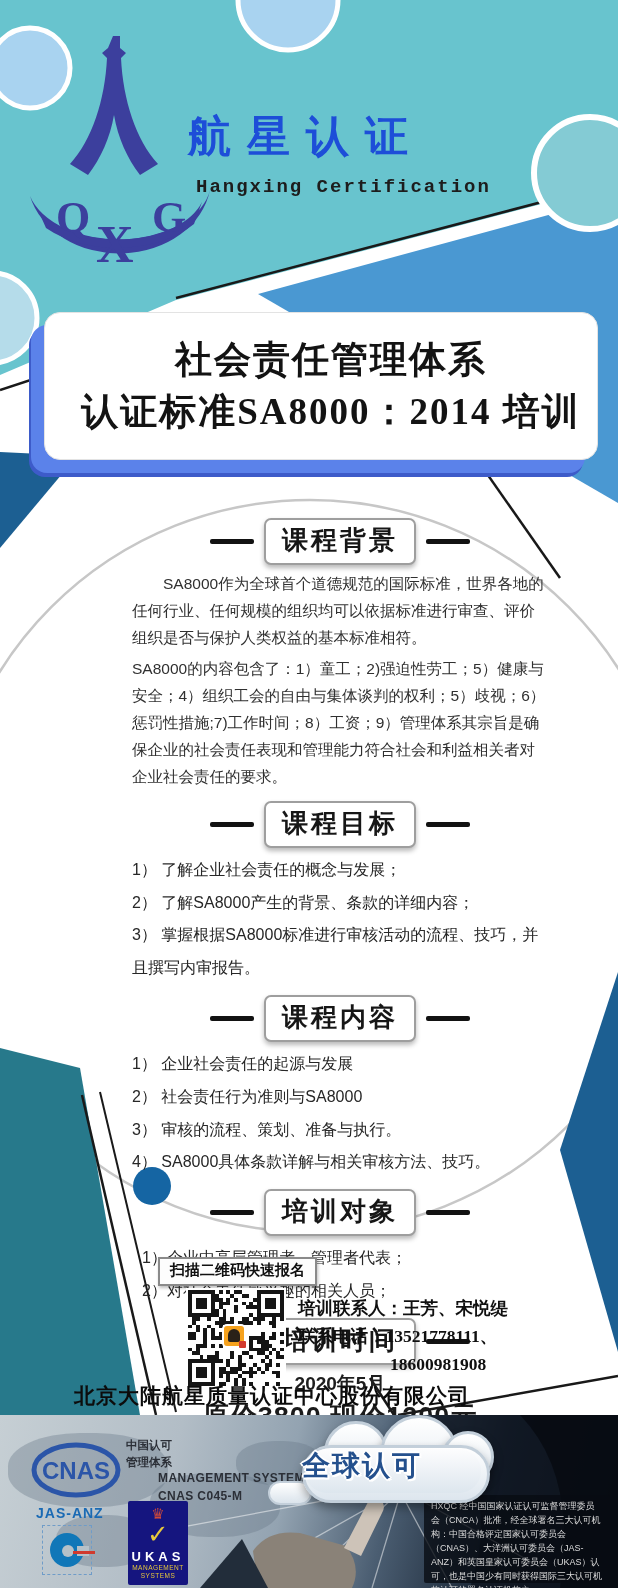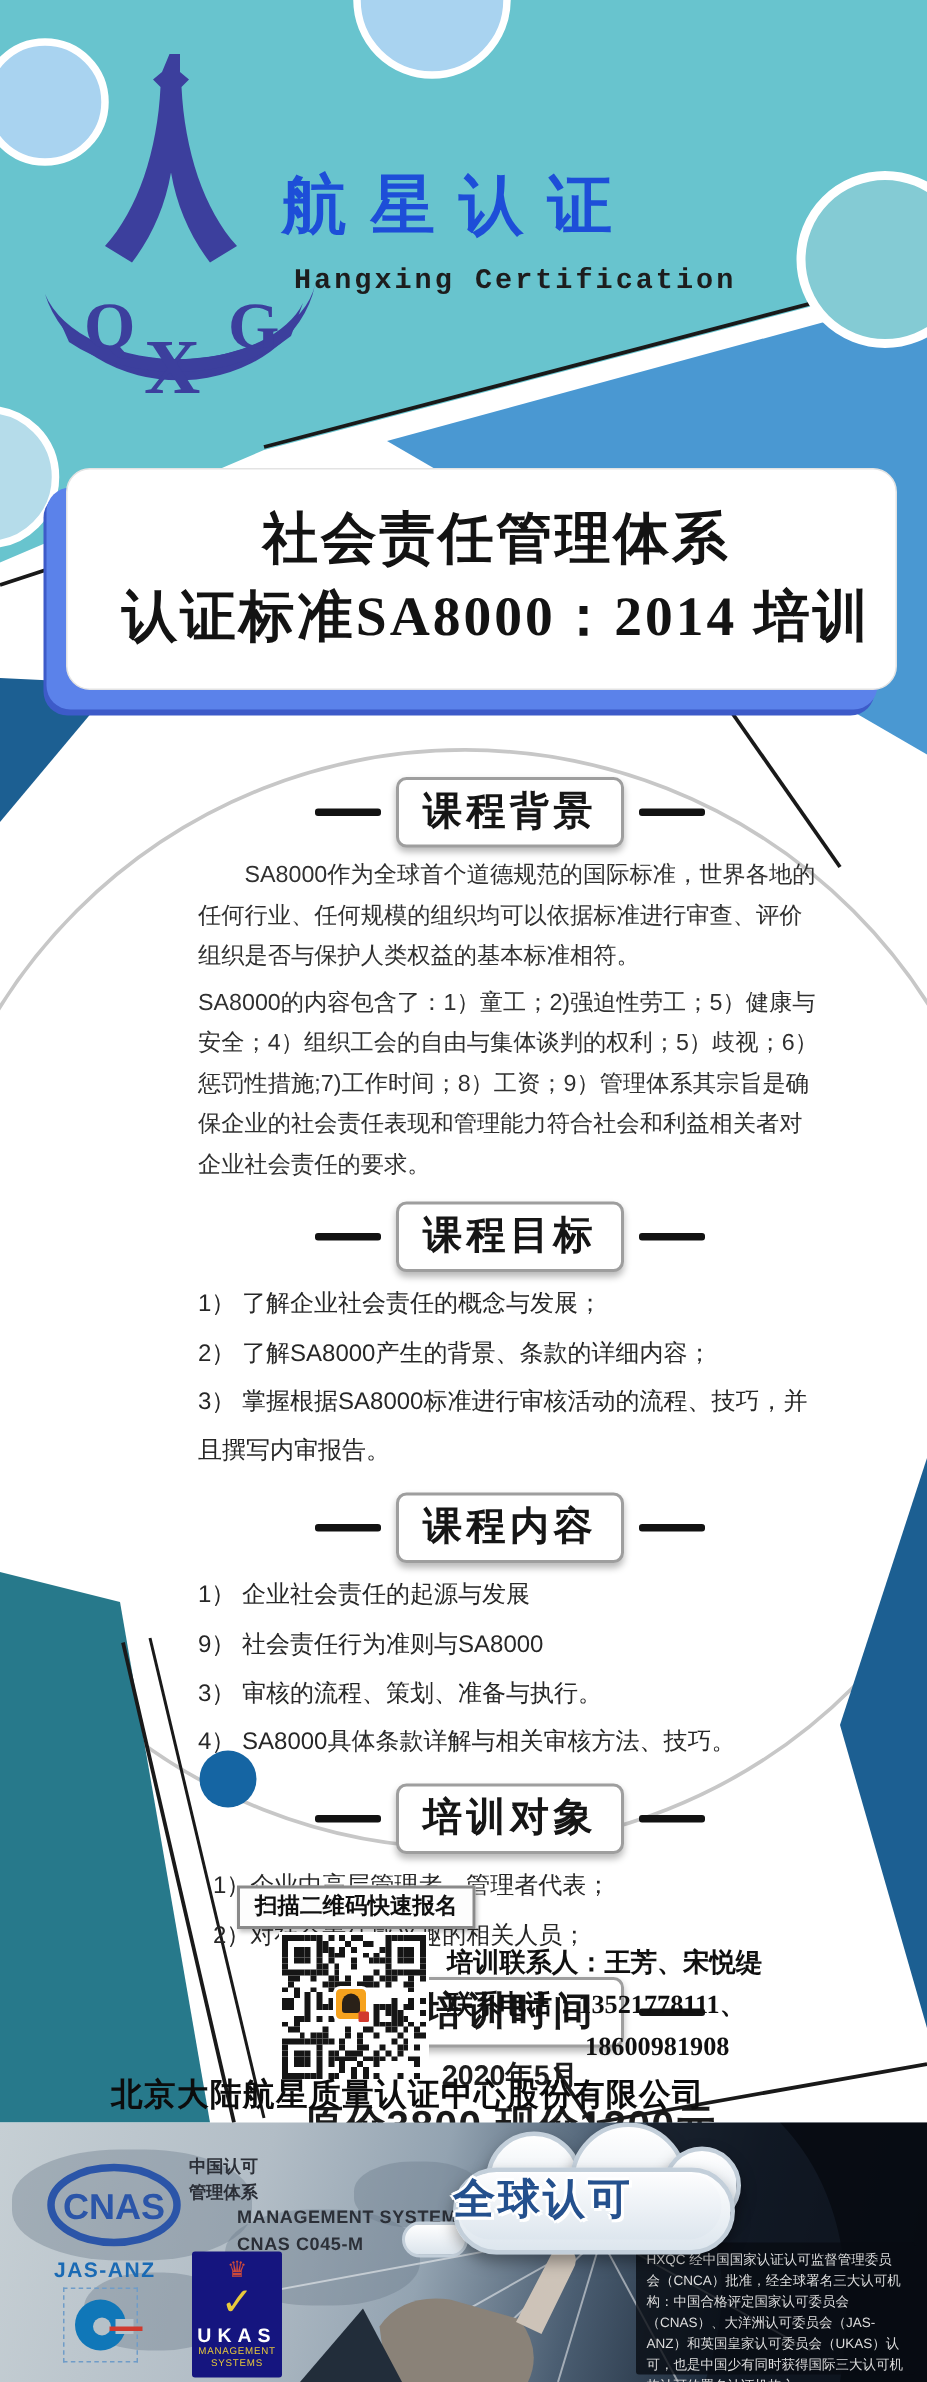--- a/index.html
+++ b/index.html
@@ -166,21 +166,21 @@
       <div class="li">3）  掌握根据SA8000标准进行审核活动的流程、技巧，并且撰写内审报告。</div>
     </div>
 
     <div class="pill-row">
       <div class="dash"></div>
       <div class="pill">课程内容</div>
       <div class="dash"></div>
     </div>
     <div class="list">
       <div class="li">1） 企业社会责任的起源与发展</div>
-      <div class="li">9） 社会责任行为准则与SA8000</div>
+      <div class="li">2） 社会责任行为准则与SA8000</div>
       <div class="li">3） 审核的流程、策划、准备与执行。</div>
       <div class="li">4） SA8000具体条款详解与相关审核方法、技巧。</div>
     </div>
 
     <div class="pill-row">
       <div class="dash"></div>
       <div class="pill">培训对象</div>
       <div class="dash"></div>
     </div>
     <div class="list" style="padding-left:10px;">

